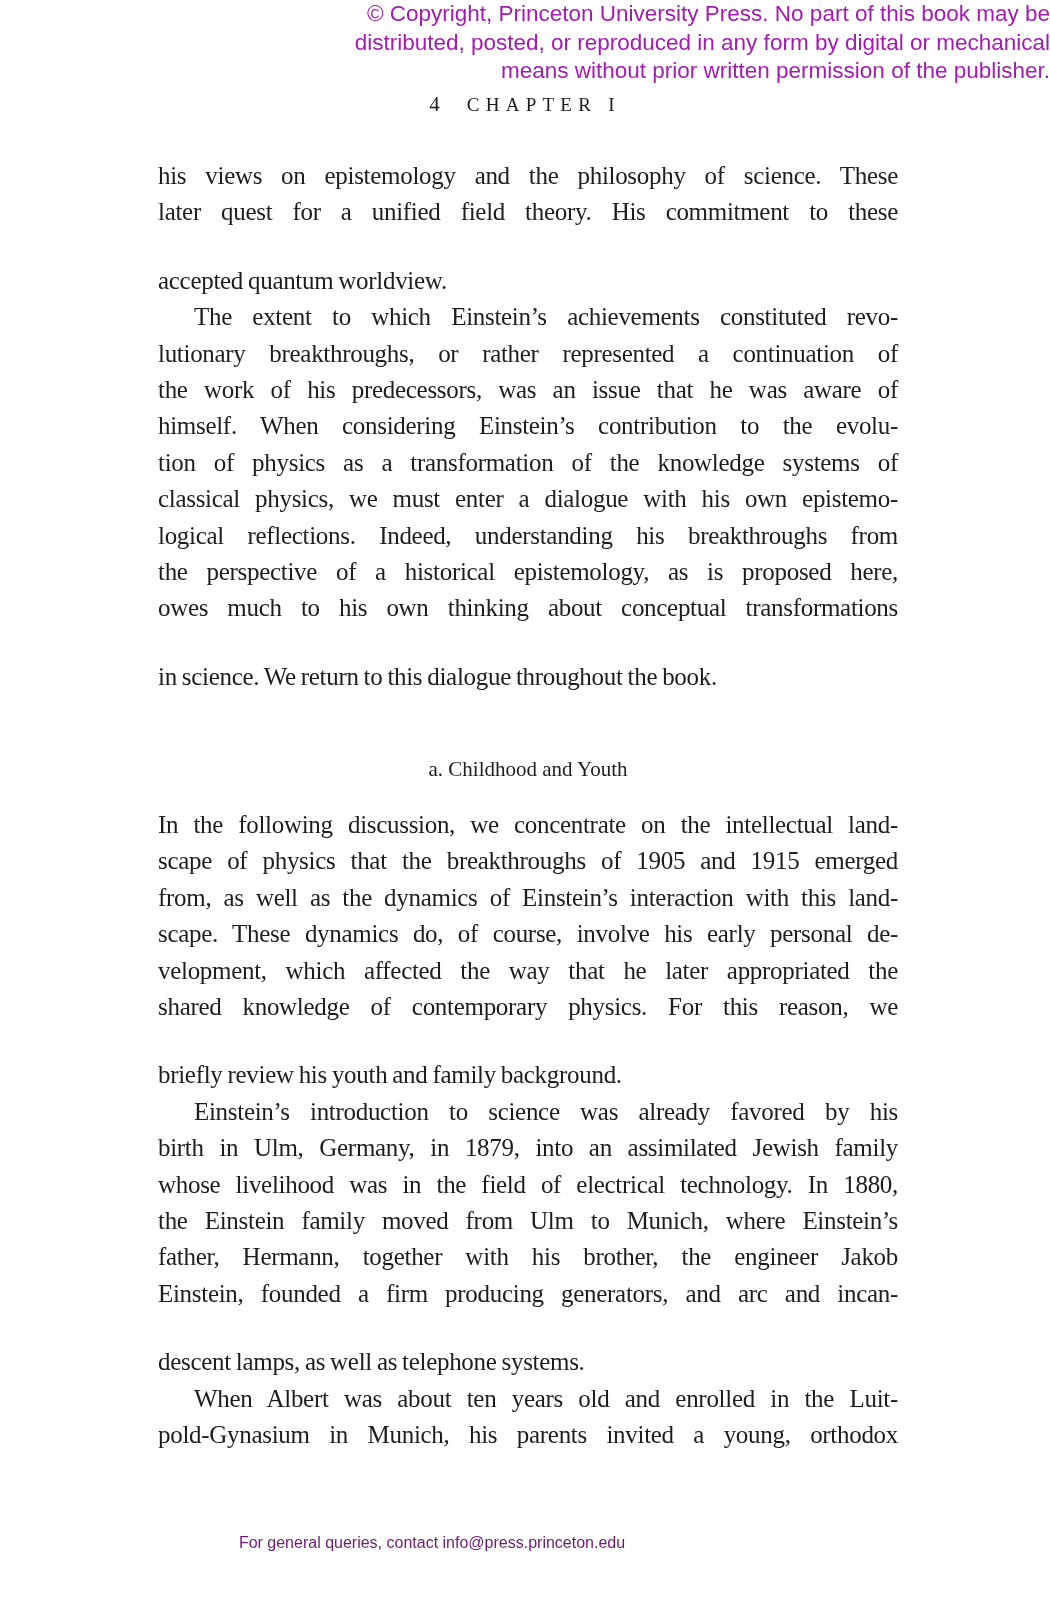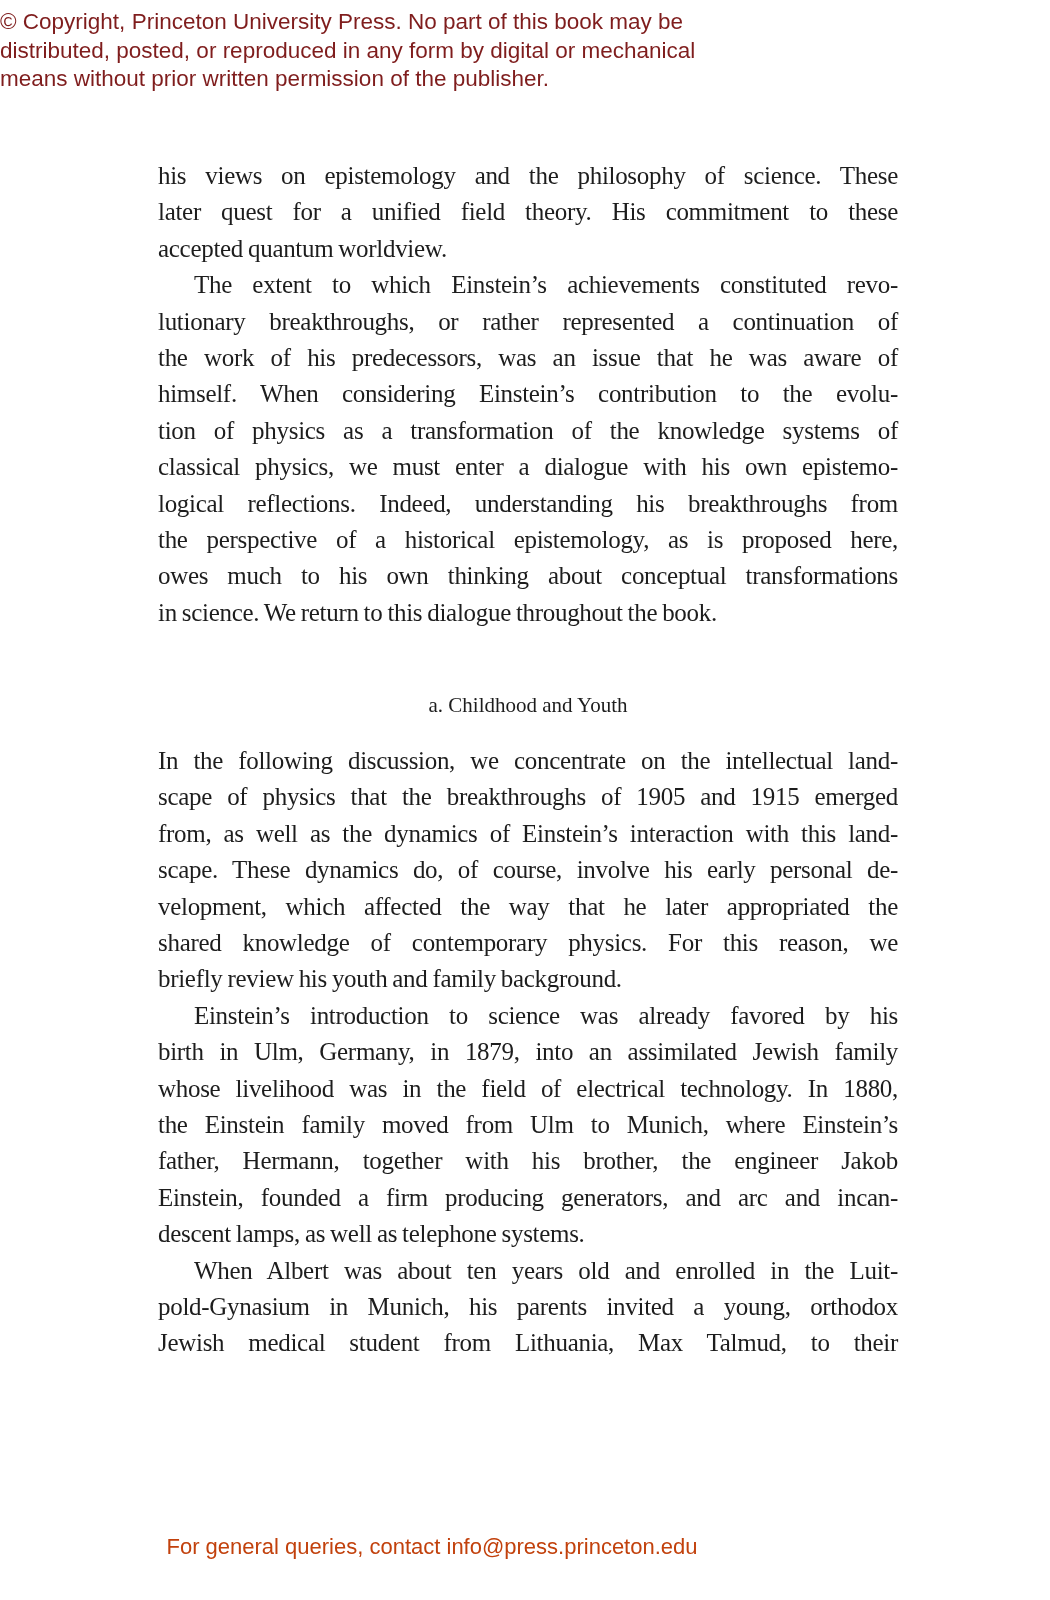--- a/index.html
+++ b/index.html
@@ -9,26 +9,26 @@
   }
   .page {
     position: relative;
     width: 1050px;
     height: 1600px;
     background: #ffffff;
     overflow: hidden;
   }
   
   .copyright-block {
-    padding-top: 8px;
-    text-align: left;
+    padding-top: 0;
+    text-align: right;
     font-family: "Liberation Sans", sans-serif;
     font-size: 22.5px;
     line-height: 28.5px;
-    color: #7f1d1d;
+    color: #a21caf;
   }
   
   .running-head {
     margin-top: 5px;
     text-align: center;
     font-family: "Liberation Serif", serif;
     color: #1c1c1c;
     line-height: 26px;
   }
   .running-head .page-number {
@@ -57,20 +57,21 @@
     height: 36.4px;
     line-height: 36.4px;
     text-align: justify;
     text-align-last: justify;
     text-justify: inter-word;
     white-space: normal;
     overflow: visible;
   }
   .line.last {
     text-align-last: left;
+    margin-top: 32px;
   }
   .line.first-indent {
     text-indent: 36px;
   }
   .section-heading {
     margin-top: 53px;
     margin-bottom: 17px;
     height: 42px;
     line-height: 42px;
     text-align: center;
@@ -81,35 +82,38 @@
     color: #1d1d1d;
   }
   
   .footer {
     position: absolute;
     left: 0;
     top: 1534px;
     width: 864px;
     text-align: center;
     font-family: "Liberation Sans", sans-serif;
-    font-size: 22px;
-    color: #c2410c;
+    font-size: 16px;
+    color: #701a75;
   }
 </style>
 </head>
 <body>
 
 <div class="page">
 
   <div class="copyright-block">
     <div>© Copyright, Princeton University Press. No part of this book may be</div>
     <div>distributed, posted, or reproduced in any form by digital or mechanical</div>
     <div>means without prior written permission of the publisher.</div>
   </div>
 
+  <div class="running-head">
+    <span class="page-number">4</span><span class="chapter-label">CHAPTER I</span>
+  </div>
 
   <div class="body-column">
       <div class="paragraph">
         <div class="line">his views on epistemology and the philosophy of science. These</div>
         <div class="line">later quest for a unified field theory. His commitment to these</div>
         <div class="line last">accepted quantum worldview.</div>
       </div>
       <div class="paragraph">
         <div class="line first-indent">The extent to which Einstein’s achievements constituted revo-</div>
         <div class="line">lutionary breakthroughs, or rather represented a continuation of</div>
@@ -137,19 +141,18 @@
         <div class="line">birth in Ulm, Germany, in 1879, into an assimilated Jewish family</div>
         <div class="line">whose livelihood was in the field of electrical technology. In 1880,</div>
         <div class="line">the Einstein family moved from Ulm to Munich, where Einstein’s</div>
         <div class="line">father, Hermann, together with his brother, the engineer Jakob</div>
         <div class="line">Einstein, founded a firm producing generators, and arc and incan-</div>
         <div class="line last">descent lamps, as well as telephone systems.</div>
       </div>
       <div class="paragraph">
         <div class="line first-indent">When Albert was about ten years old and enrolled in the Luit-</div>
         <div class="line">pold-Gynasium in Munich, his parents invited a young, orthodox</div>
-        <div class="line">Jewish medical student from Lithuania, Max Talmud, to their</div>
       </div>
     </div>
 
   <div class="footer">For general queries, contact info@press.princeton.edu</div>
 
 </div>
 
 </body></html>

